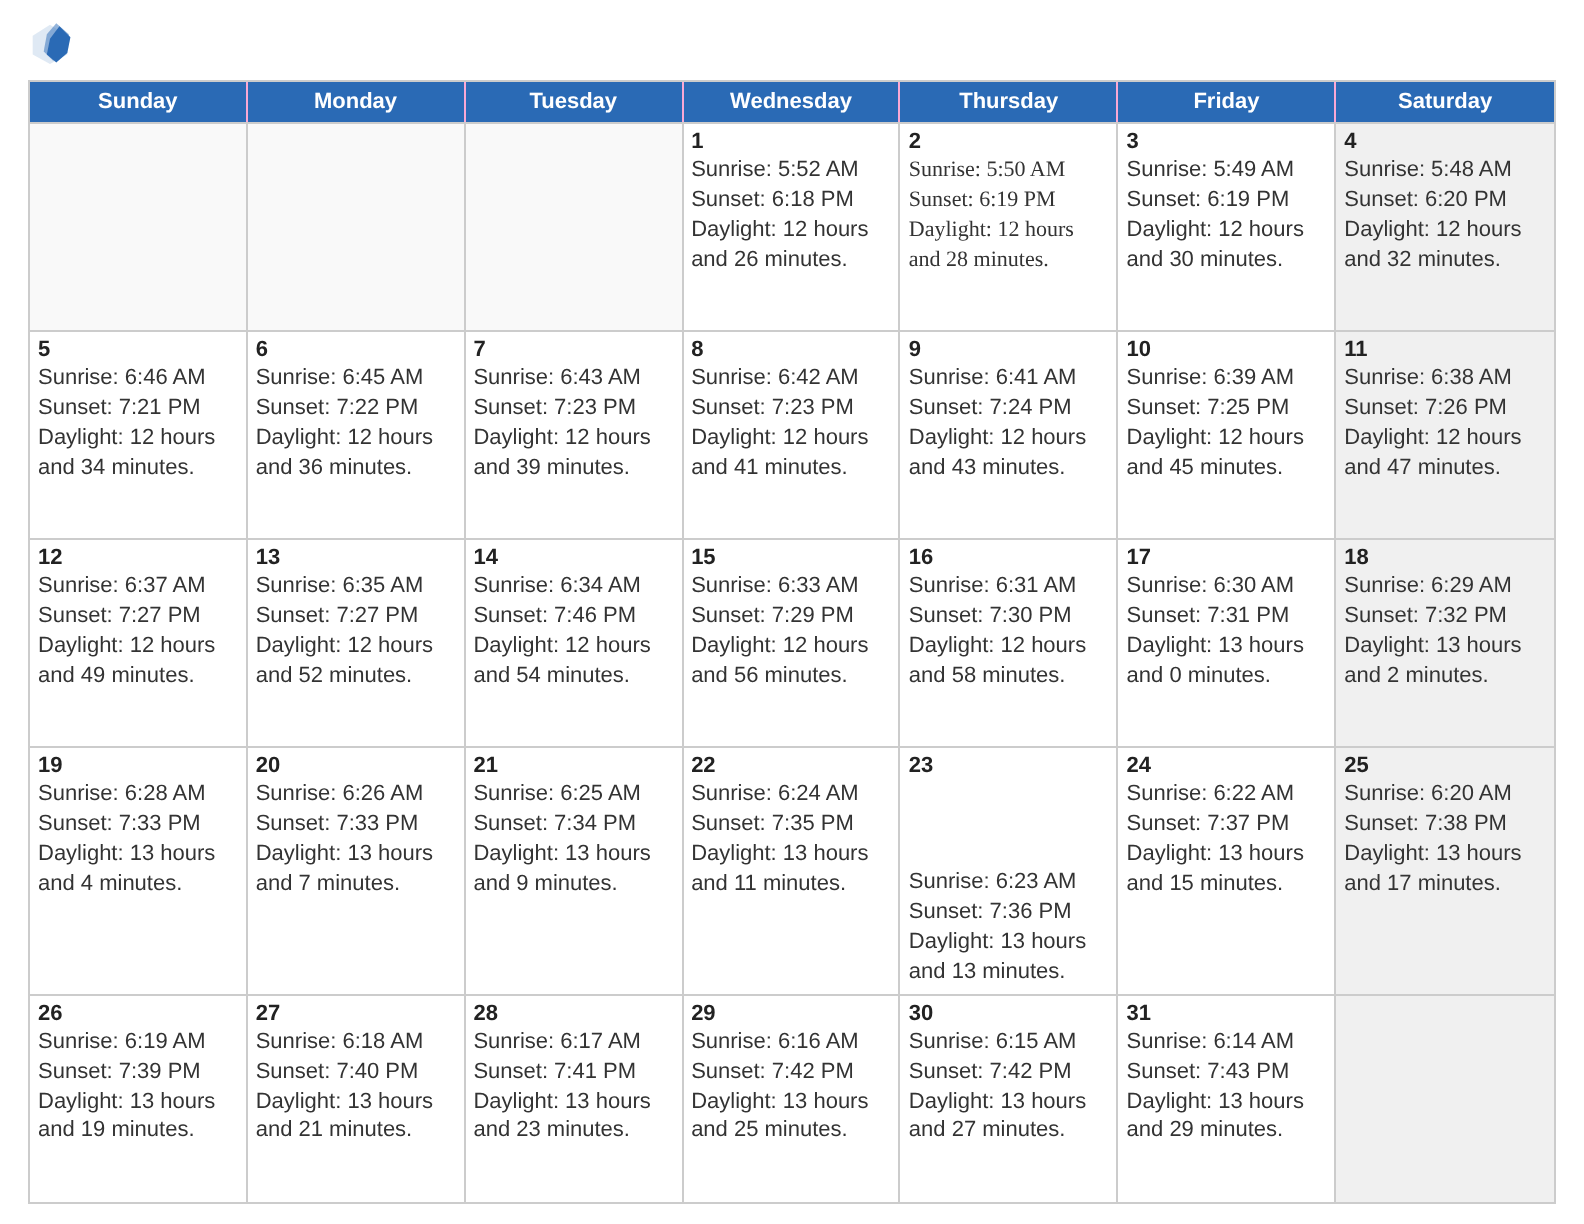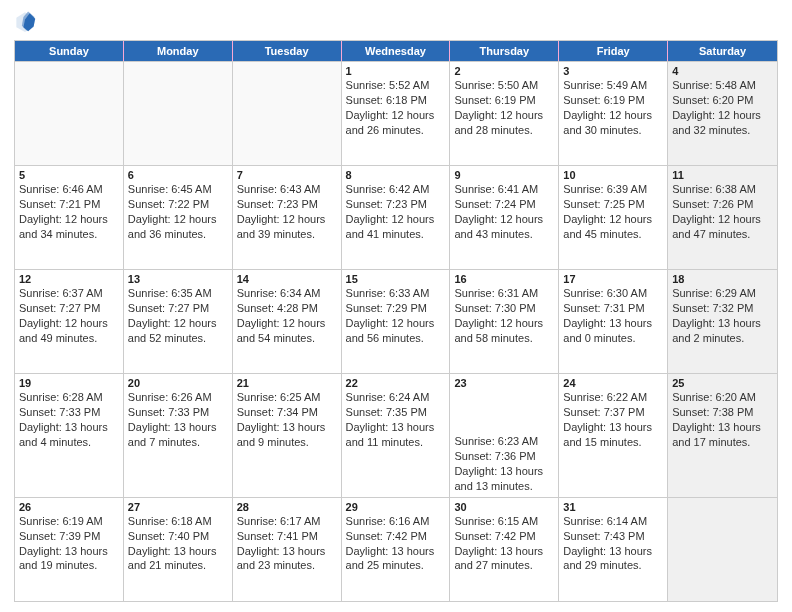--- a/index.html
+++ b/index.html
@@ -146,21 +146,21 @@
           <div class="cal-cell empty"></div>
           <div class="cal-cell">
             <div class="day-num">1</div>
             <div class="cell-text" style="white-space: pre-line;">Sunrise: 5:52 AM
 Sunset: 6:18 PM
 Daylight: 12 hours
 and 26 minutes.</div>
           </div>
           <div class="cal-cell">
             <div class="day-num">2</div>
-            <div class="cell-text" style="white-space: pre-line;">Sunrise: 5:50 AM
+            <div class="cell-text" style="white-space: pre-line; font-family: Liberation Serif, serif;">Sunrise: 5:50 AM
 Sunset: 6:19 PM
 Daylight: 12 hours
 and 28 minutes.</div>
           </div>
           <div class="cal-cell">
             <div class="day-num">3</div>
             <div class="cell-text" style="white-space: pre-line;">Sunrise: 5:49 AM
 Sunset: 6:19 PM
 Daylight: 12 hours
 and 30 minutes.</div>
@@ -235,21 +235,21 @@
           <div class="cal-cell">
             <div class="day-num">13</div>
             <div class="cell-text" style="white-space: pre-line;">Sunrise: 6:35 AM
 Sunset: 7:27 PM
 Daylight: 12 hours
 and 52 minutes.</div>
           </div>
           <div class="cal-cell">
             <div class="day-num">14</div>
             <div class="cell-text" style="white-space: pre-line;">Sunrise: 6:34 AM
-Sunset: 4:28 PM
+Sunset: 7:46 PM
 Daylight: 12 hours
 and 54 minutes.</div>
           </div>
           <div class="cal-cell">
             <div class="day-num">15</div>
             <div class="cell-text" style="white-space: pre-line;">Sunrise: 6:33 AM
 Sunset: 7:29 PM
 Daylight: 12 hours
 and 56 minutes.</div>
           </div>

